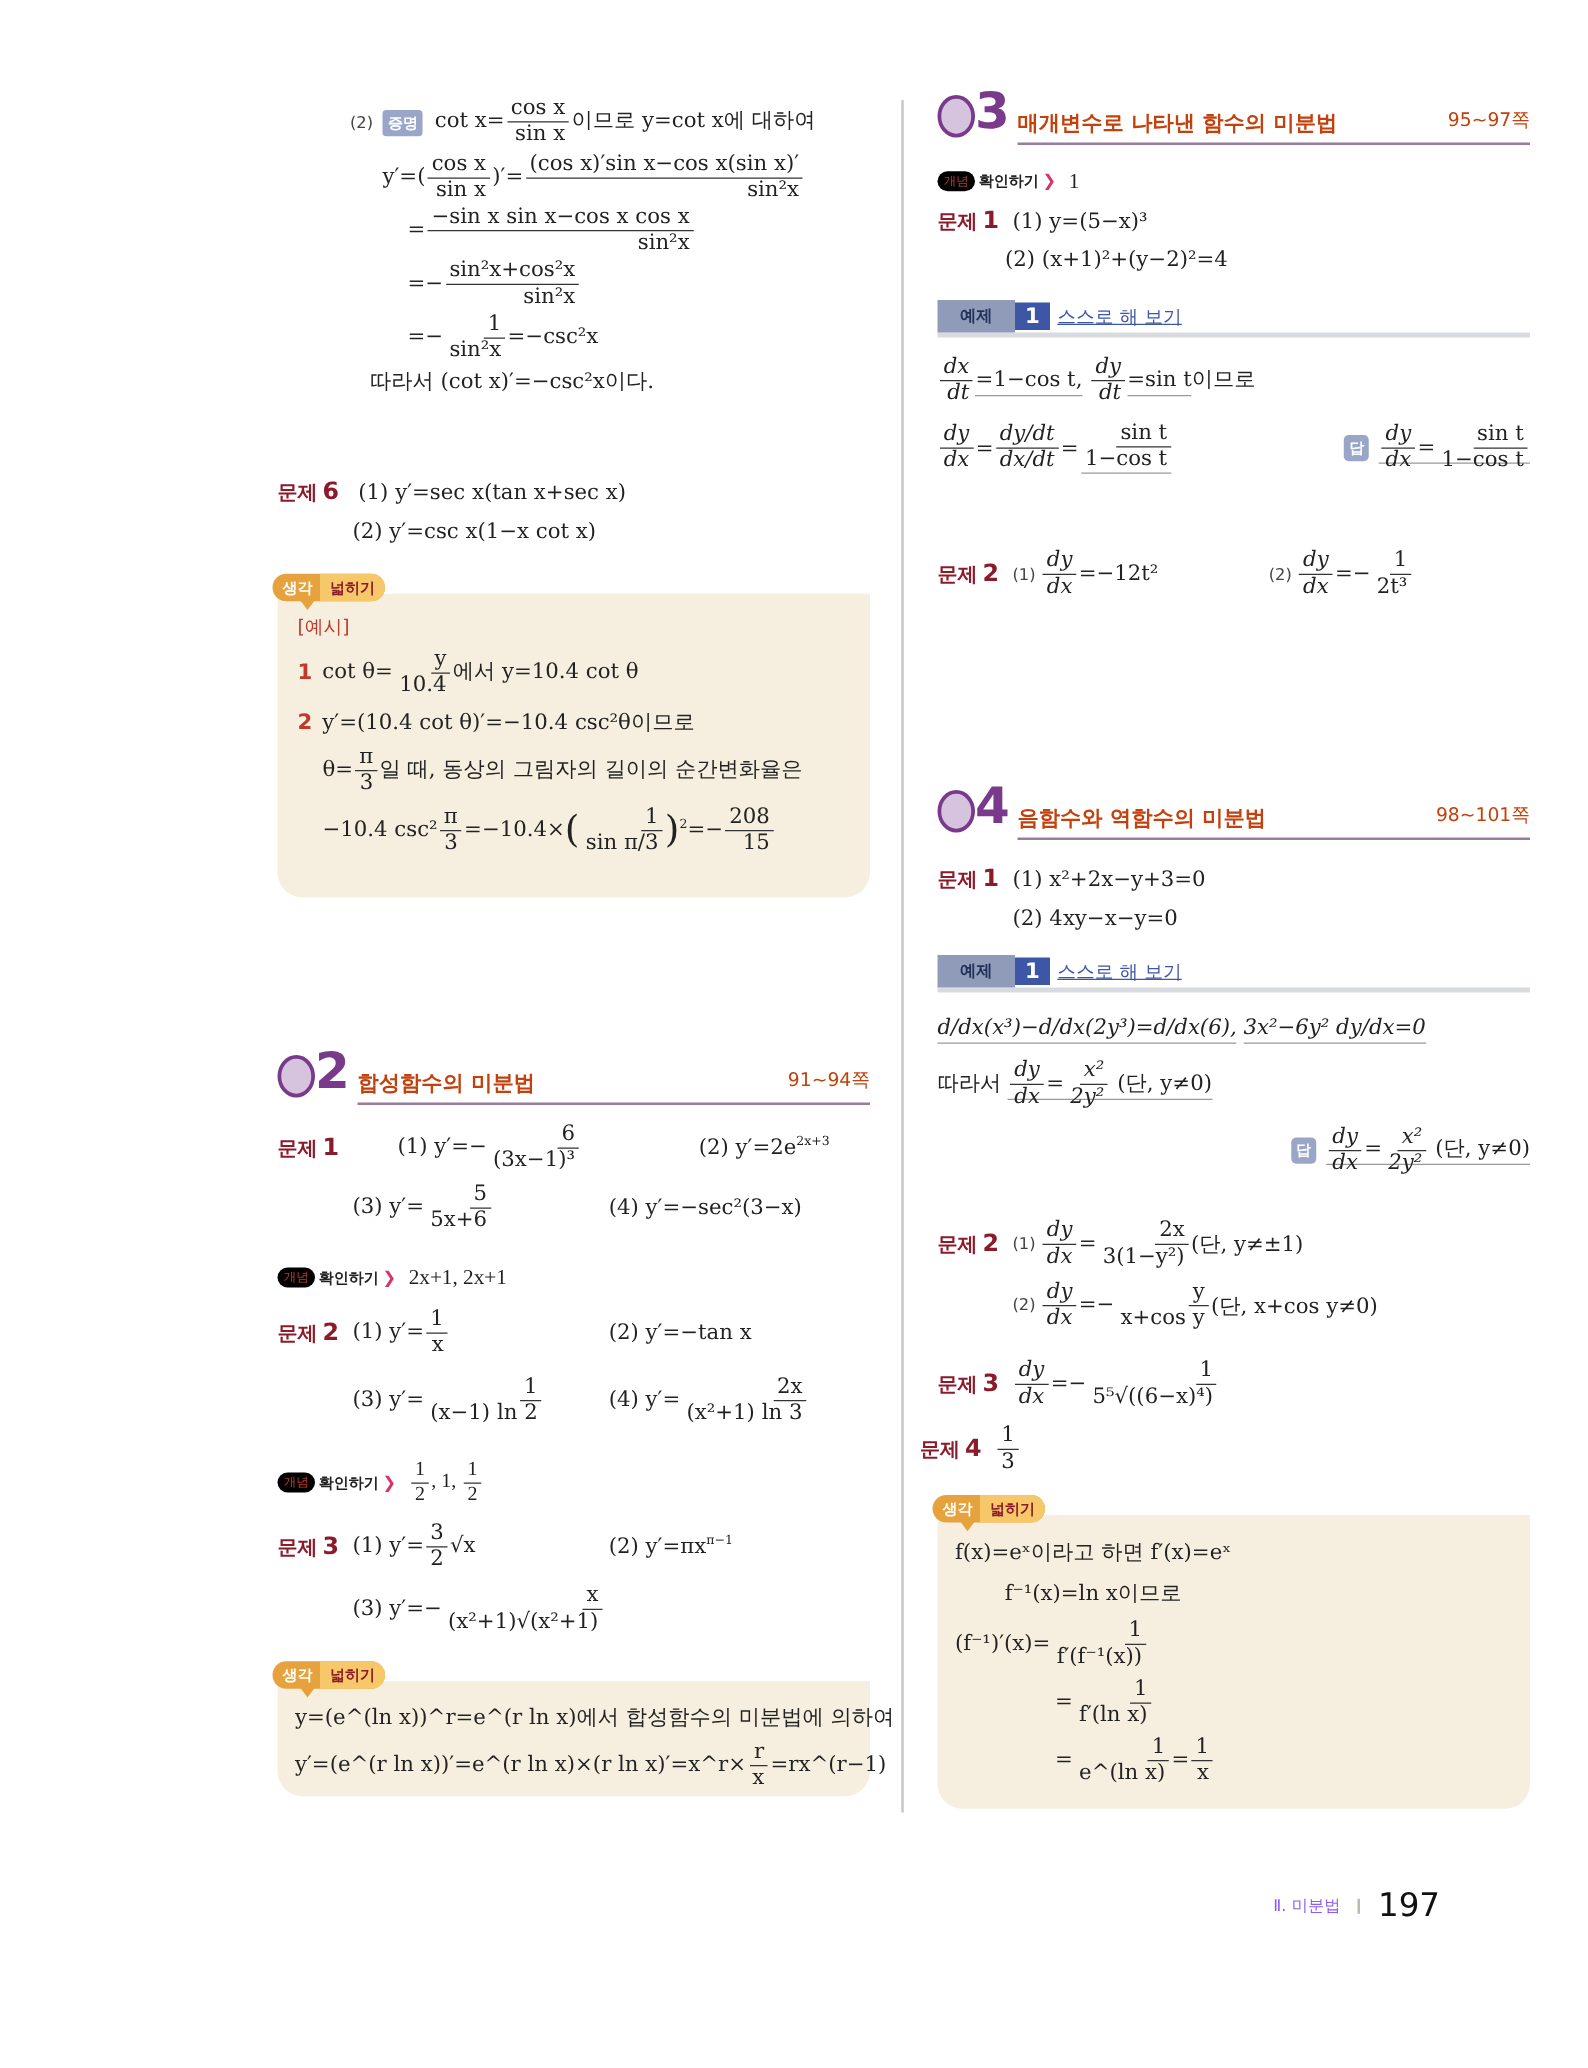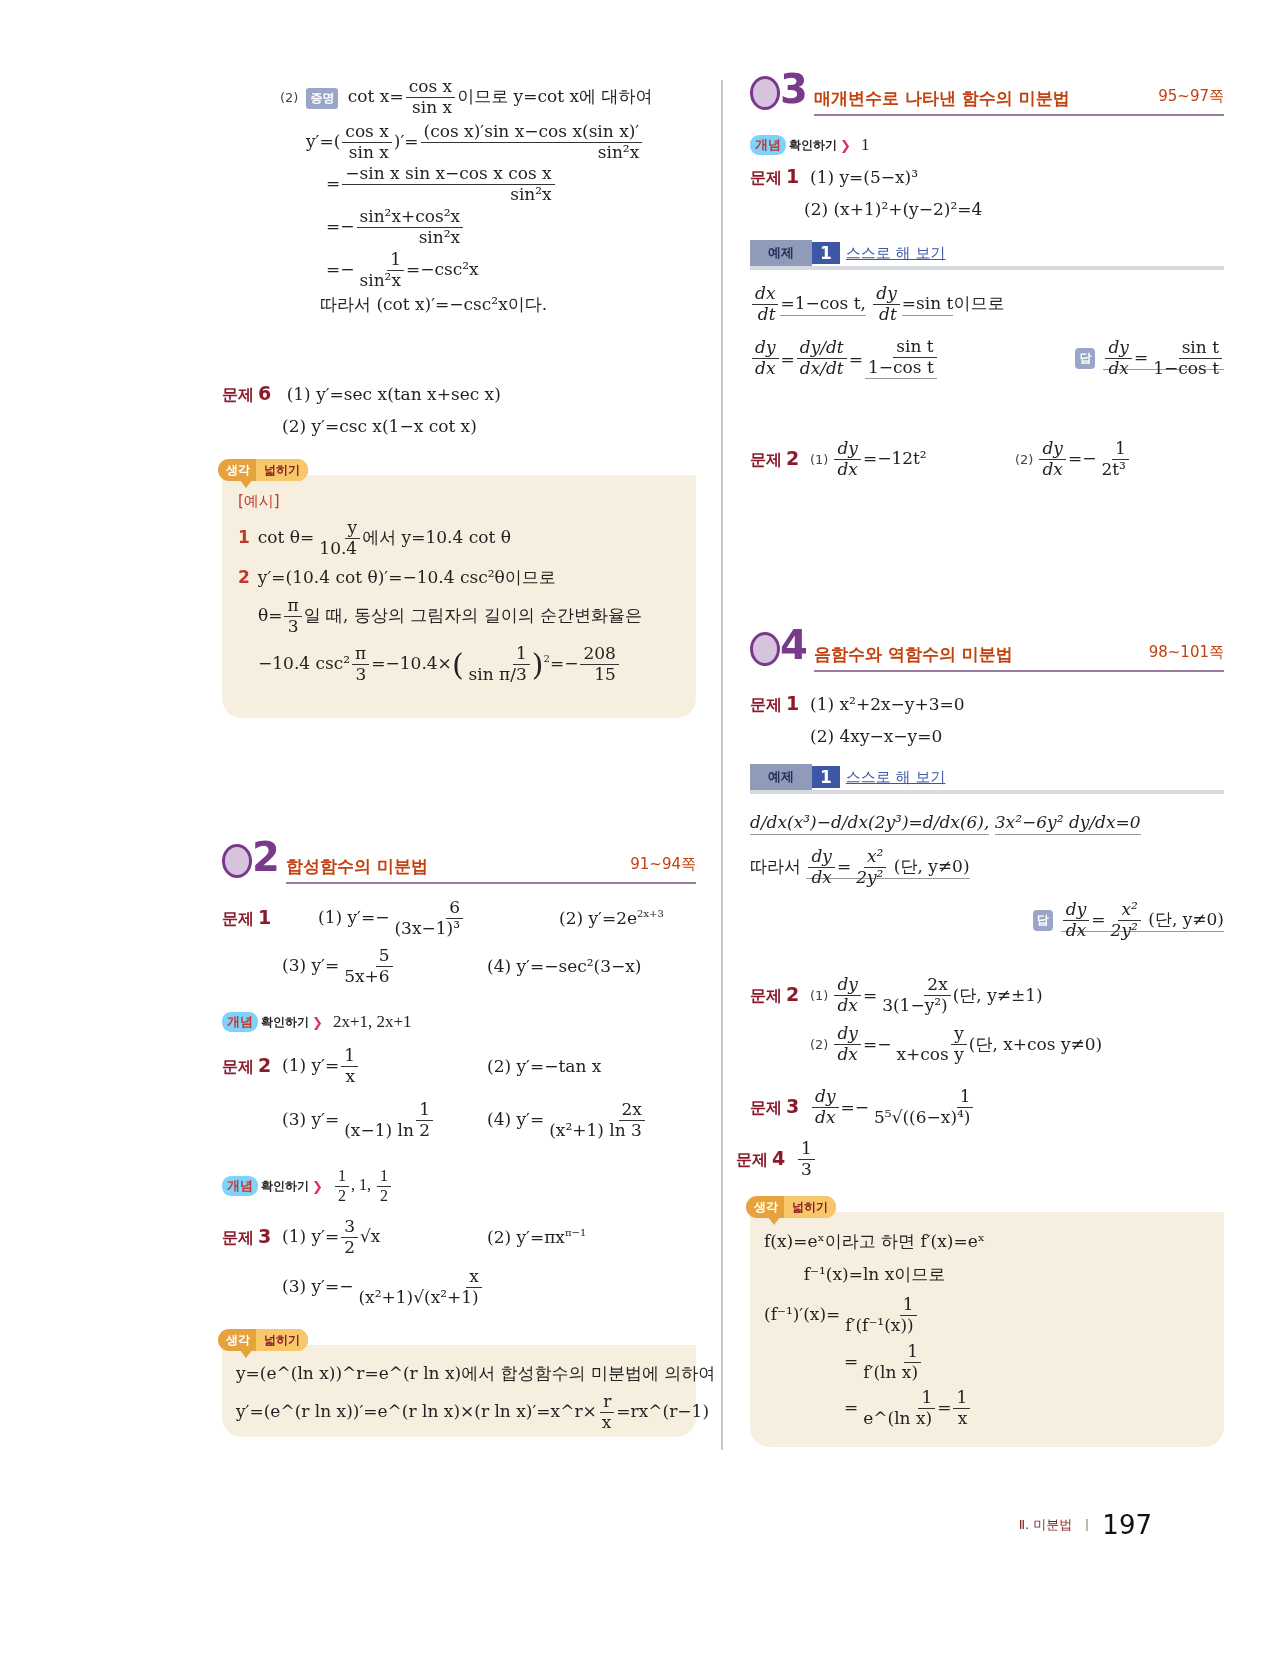--- a/index.html
+++ b/index.html
@@ -21,40 +21,40 @@
   .sec-head { position:absolute; height:44px; display:flex; align-items:flex-end; }
   .sec-badge { position:relative; width:64px; height:44px; }
   .sec-badge .circ { position:absolute; left:0; top:4px; width:30px; height:34px; border-radius:50%;
                      background:#d6c3dd; border:3px solid #7a3a8c; box-sizing:border-box; }
   .sec-badge .num { position:absolute; left:30px; top:-6px; font-family:"DejaVu Sans", sans-serif; font-weight:900;
                     font-size:40px; color:#7a3a8c; }
   .sec-title { font-family:"DejaVu Sans", "Liberation Sans", sans-serif; font-weight:bold; font-size:17px; color:#c2410c;
                border-bottom:2px solid #9a7a9e; flex:1; padding-bottom:4px; display:flex; justify-content:space-between; }
   .sec-title .pages { font-weight:normal; font-size:15px; }
   .concept { display:inline-flex; align-items:center; font-family:"DejaVu Sans", sans-serif; }
-  .concept .pill { background:#7dd3fc; color:#c0392b; font-size:13px; font-weight:bold; border-radius:9px; padding:1px 5px; }
+  .concept .pill { background:#000000; color:#c0392b; font-size:10px; font-weight:normal; border-radius:9px; padding:1px 5px; }
   .concept .txt { font-size:12px; font-weight:bold; margin-left:3px; color:#222; }
   .concept .arr { color:#d6336c; font-weight:bold; margin-left:3px; font-size:13px; }
   .ex-bar { position:absolute; height:26px; border-bottom:4px solid #d7dbe0; display:flex; align-items:center; font-family:"DejaVu Sans", sans-serif; }
   .ex-bar .ex { background:#8f9bb9; color:#23305a; font-weight:bold; font-size:13px; padding:4px 18px; }
   .ex-bar .exn { background:#3d57a6; color:#fff; font-weight:900; font-size:17px; padding:1px 8px; }
   .ex-bar .self { color:#3d57a6; font-size:15px; margin-left:6px; text-decoration:underline; }
   .ans-badge { display:inline-block; background:#9aa6c8; color:#fff; font-family:"DejaVu Sans", sans-serif; font-size:12px;
                font-weight:bold; border-radius:4px; padding:2px 4px; margin-right:8px; vertical-align:middle; }
   .proof-badge { display:inline-block; background:#9aa6c8; color:#fff; font-family:"DejaVu Sans", sans-serif; font-size:12px;
                  font-weight:bold; border-radius:3px; padding:2px 4px; margin:0 4px; }
   .think-box { position:absolute; background:#f6efdf; border-radius:0 0 20px 20px; }
   .think-tag { position:absolute; display:flex; align-items:center; background:#e6a23c; border-radius:12px; height:22px;
                font-family:"DejaVu Sans", sans-serif; font-size:12px; font-weight:bold; }
   .think-tag .a { color:#fff; padding:0 6px 0 8px; }
   .think-tag .b { background:#f7c86a; color:#8b1a2b; border-radius:0 12px 12px 0; padding:0 8px; height:22px; line-height:22px; }
   .think-tag::after { content:""; position:absolute; left:22px; bottom:-7px; border-left:6px solid transparent;
                       border-right:6px solid transparent; border-top:8px solid #e6a23c; }
   .footer { position:absolute; right:118px; top:1510px; font-family:"DejaVu Sans", sans-serif; display:flex; align-items:center; }
-  .footer .ch { font-size:13px; color:#7f1d1d; }
+  .footer .ch { font-size:13px; color:#8b5cf6; }
   .footer .bar { width:2px; height:12px; background:#bba; margin:0 14px; }
   .footer .pg { font-size:26px; color:#111; }
 </style>
 </head>
 <body>
 
 <div class="abs" style="left:280px;top:78px;width:380px;">
   <div style="white-space:nowrap;">
     <span class="lbl">(2)</span><span class="proof-badge">증명</span>
     <span>cot x=</span><span class="frac">
@@ -82,21 +82,21 @@
         <span>sin²x+cos²x</span>
         <span>sin²x</span>
       </span>
   </div>
   <div style="margin-top:4px;margin-left:46px;">
     =−<span class="frac">
         <span>1</span>
         <span>sin²x</span>
       </span><span>=−csc²x</span>
   </div>
-  <div style="margin-top:4px;margin-left:40px;">따라서 (cot x)′=−csc²x이다.</div>
+  <div style="margin-top:4px;margin-left:16px;">따라서 (cot x)′=−csc²x이다.</div>
 </div>
 
 <div class="abs" style="left:222px;top:382px;">
   <div><span class="q"><span>문제</span><span class="n">6</span></span>
     <span style="margin-left:10px;">(1) y′=sec x(tan x+sec x)</span></div>
   <div style="margin-top:10px;margin-left:60px;">(2) y′=csc x(1−x cot x)</div>
 </div>
 
 <div class="think-box" style="left:222px;top:475px;width:474px;height:243px;"></div>
 <div class="think-tag" style="left:218px;top:459px;">

